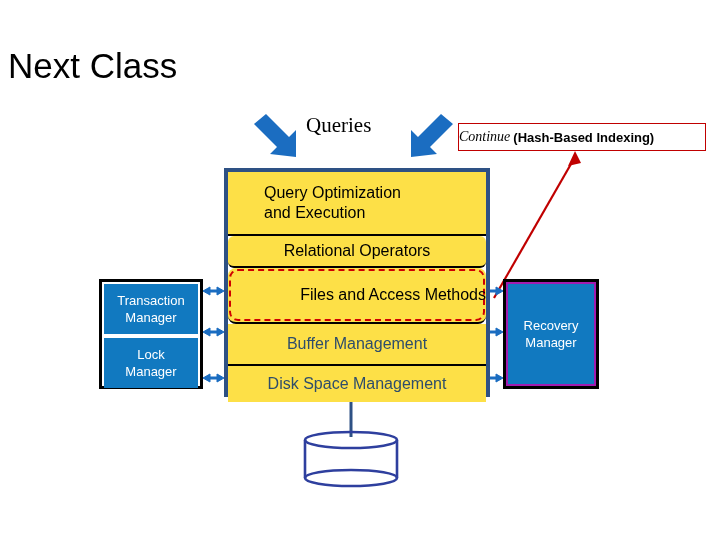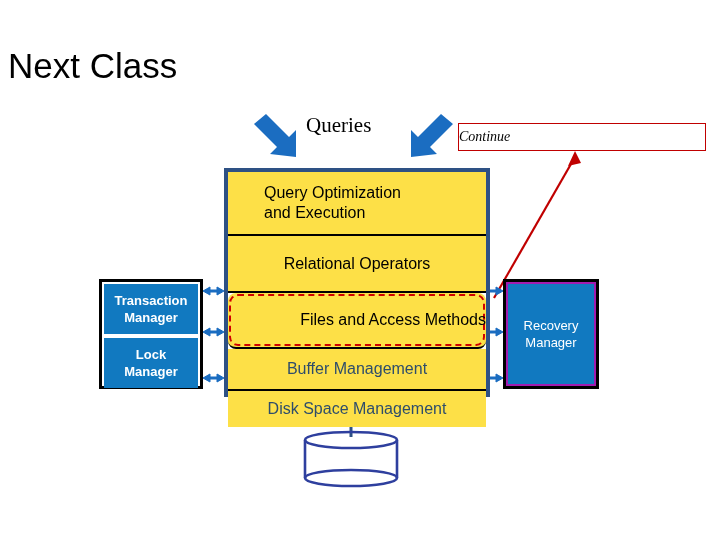--- a/index.html
+++ b/index.html
@@ -109,22 +109,23 @@
     padding-left: 36px;
     align-items: center;
   }
   #row-query-opt .txt {
     font-size: 16px;
     color: #000000;
     line-height: 20px;
     text-align: left;
   }
   #row-relational {
-    height: 57px;
+    height: 32px;
     justify-content: center;
+    border-radius: 6px;
   }
   #row-relational .txt {
     font-size: 16px;
     color: #000000;
   }
   #row-files {
     height: 56px;
     justify-content: flex-end;
     border-radius: 8px;
   }
@@ -166,21 +167,20 @@
   #left-panel {
     position: absolute;
     left: 99px;
     top: 279px;
     width: 104px;
     height: 110px;
     border: 3px solid #000000;
     background: #ffffff;
     box-sizing: border-box;
     padding: 2px;
-    font-weight: bold;
   }
   .blue-box {
     background: #1179C0;
     color: #ffffff;
     display: flex;
     flex-direction: column;
     align-items: center;
     justify-content: center;
     font-size: 13px;
     line-height: 17px;
@@ -226,20 +226,21 @@
 <body>
 
 <div class="slide">
 
   <div id="slide-title">Next Class</div>
 
   <div id="queries-label">Queries</div>
 
   <div id="continue-callout">
     <span class="italic-part">Continue</span>
+    <span class="bold-part">(Hash-Based Indexing)</span>
   </div>
 
   <svg id="vector-layer" viewBox="0 0 720 540" xmlns="http://www.w3.org/2000/svg">
 
     <g>
       <polygon points="266,114 289,137 296,130 296,157 270,154 277,147 254,124" fill="#1B6DC1"></polygon>
     </g>
 
     <g>
       <polygon points="441,114 418,137 411,130 411,157 437,154 430,147 453,124" fill="#1B6DC1"></polygon>

